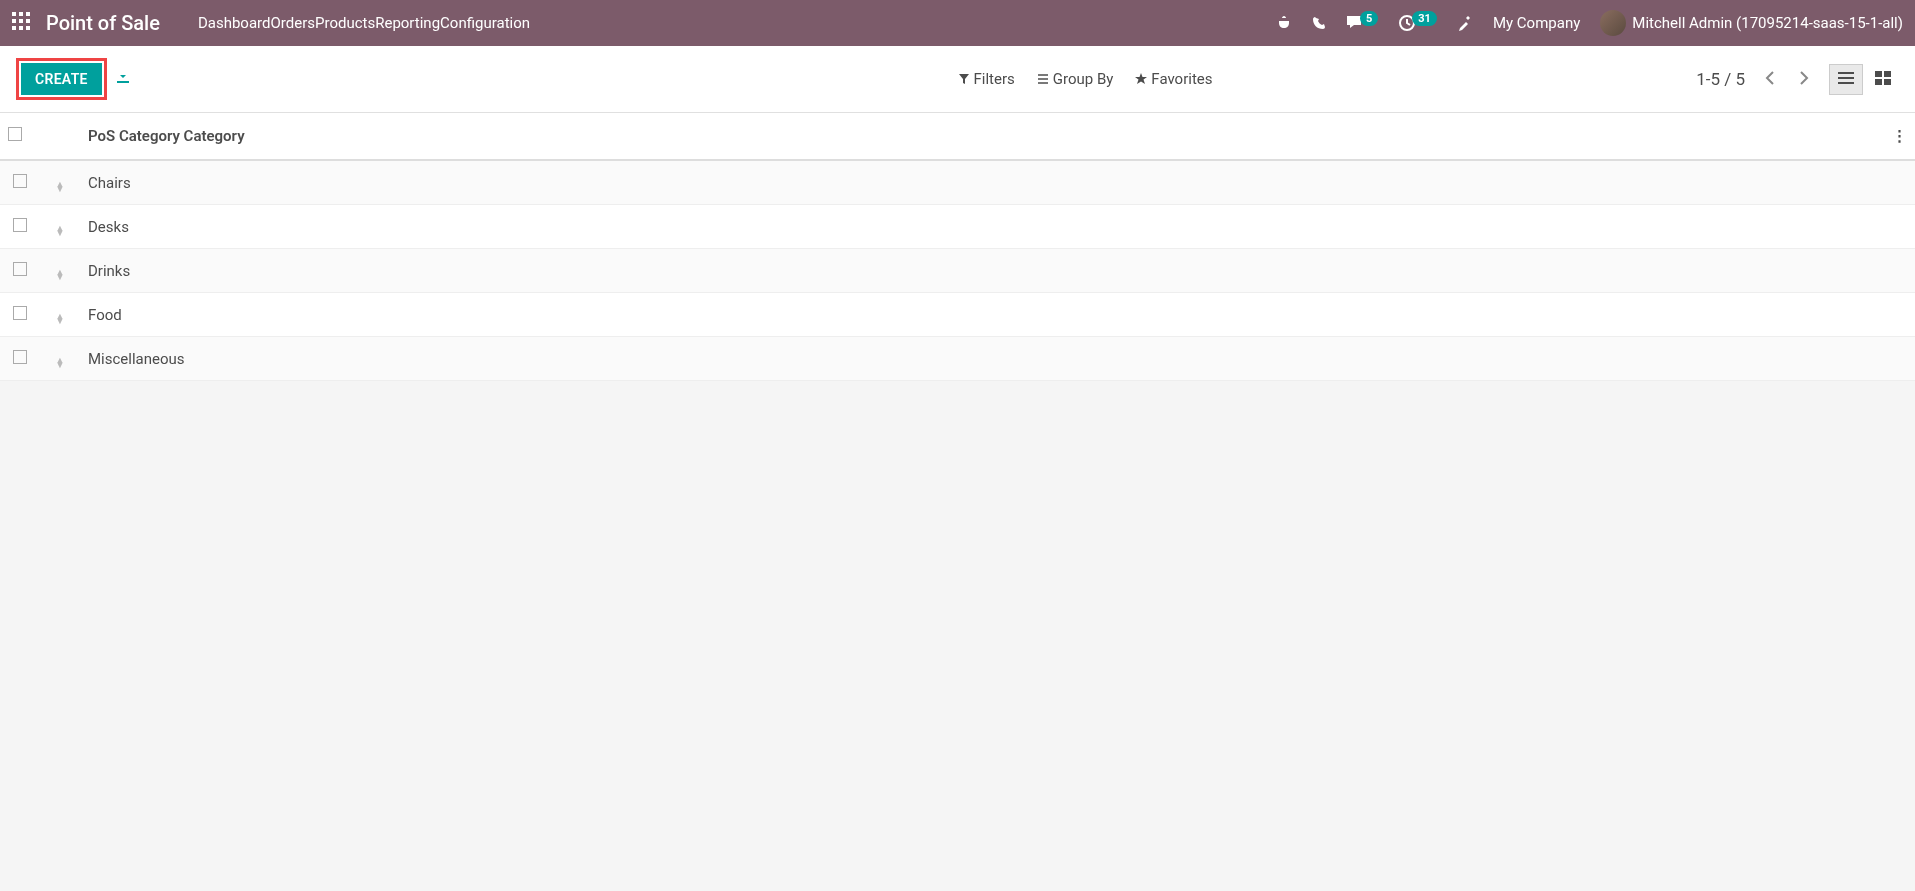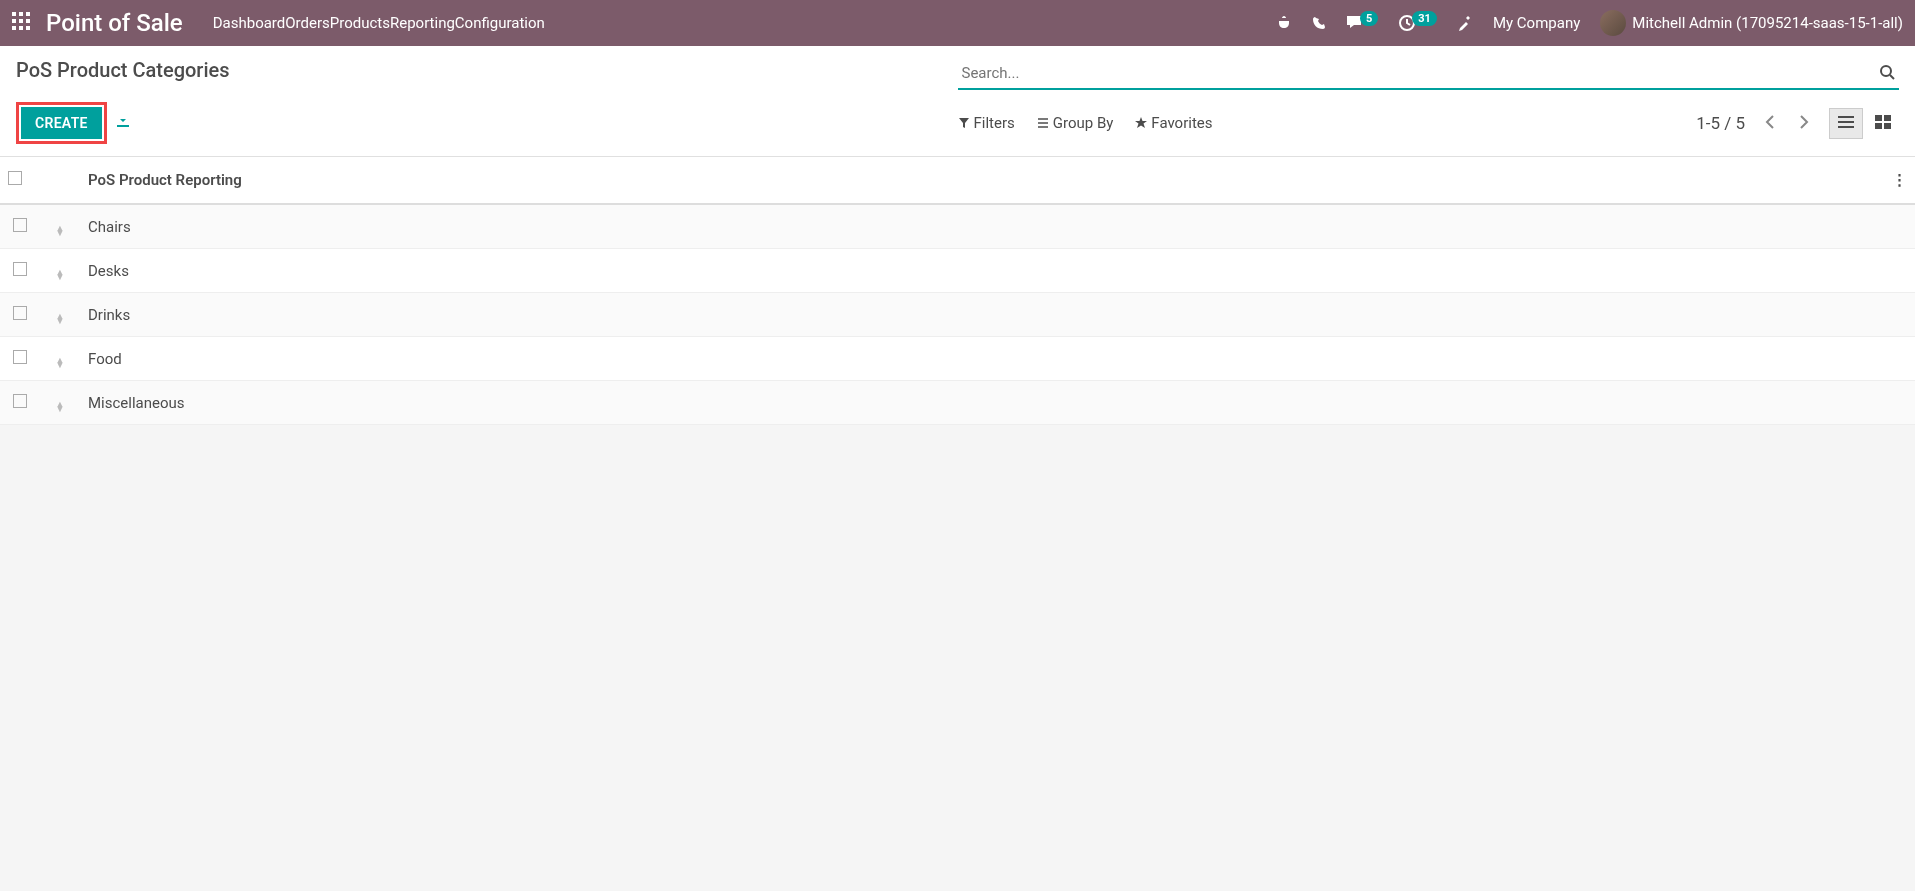--- a/index.html
+++ b/index.html
@@ -22,23 +22,23 @@
       color: white;
     }
 
     .apps-icon {
       margin-right: 16px;
       cursor: pointer;
       font-size: 18px;
     }
 
     .app-title {
-      font-size: 24px;
+      font-size: 20px;
       font-weight: 500;
-      margin-right: 30px;
+      margin-right: 38px;
     }
 
     .nav-menu {
       display: flex;
       flex: 1;
     }
 
     .nav-menu-item {
       color: white;
       font-size: 15px;
@@ -339,32 +339,20 @@
     </span>
     <span style="font-size:15px;">My Company</span>
     <span style="display:flex;align-items:center;">
       <span class="user-avatar"></span>
       <span class="user-name">Mitchell Admin (17095214-saas-15-1-all)</span>
     </span>
   </div>
 </div>
 
 <div class="control-panel">
-  <div class="cp-top">
-    <div class="breadcrumb">PoS Product Categories</div>
-    <div class="search-wrapper">
-      <input type="text" class="search-input" placeholder="Search..." style="">
-      <span class="search-icon-btn">
-        <svg width="16" height="16" viewBox="0 0 16 16" fill="none" stroke="#4c4c4c" stroke-width="2">
-            <circle cx="7" cy="7" r="5"></circle>
-            <path d="M11 11l4 4"></path>
-          </svg>
-      </span>
-    </div>
-  </div>
   <div class="cp-bottom">
     <div class="cp-left">
       <span class="create-btn-wrapper">
         <button class="create-btn">CREATE</button>
       </span>
       <span class="import-icon">
         <svg width="16" height="16" viewBox="0 0 16 16" fill="#00A09D">
             <path d="M8 1v8M5 6l3 3 3-3M2 12h12v2H2z"></path>
           </svg>
       </span>
@@ -424,21 +412,21 @@
       </div>
     </div>
   </div>
 </div>
 
 <table class="list-table">
   <thead>
     <tr class="list-header">
       <th class="checkbox-cell"><span class="checkbox"></span></th>
       <th class="handle-cell"></th>
-      <th>PoS Product Reporting</th>
+      <th>PoS Category Category</th>
       <th class="more-cell"><span style="cursor:pointer;">⋮</span></th>
     </tr>
   </thead>
   <tbody id="table-body">
   <tr class="list-row">
     <td class="checkbox-cell"><span class="checkbox"></span></td>
     <td class="handle-cell"><span class="sort-handle">▲<br>▼</span></td>
     <td>Chairs</td>
     <td class="more-cell"></td>
   </tr>

